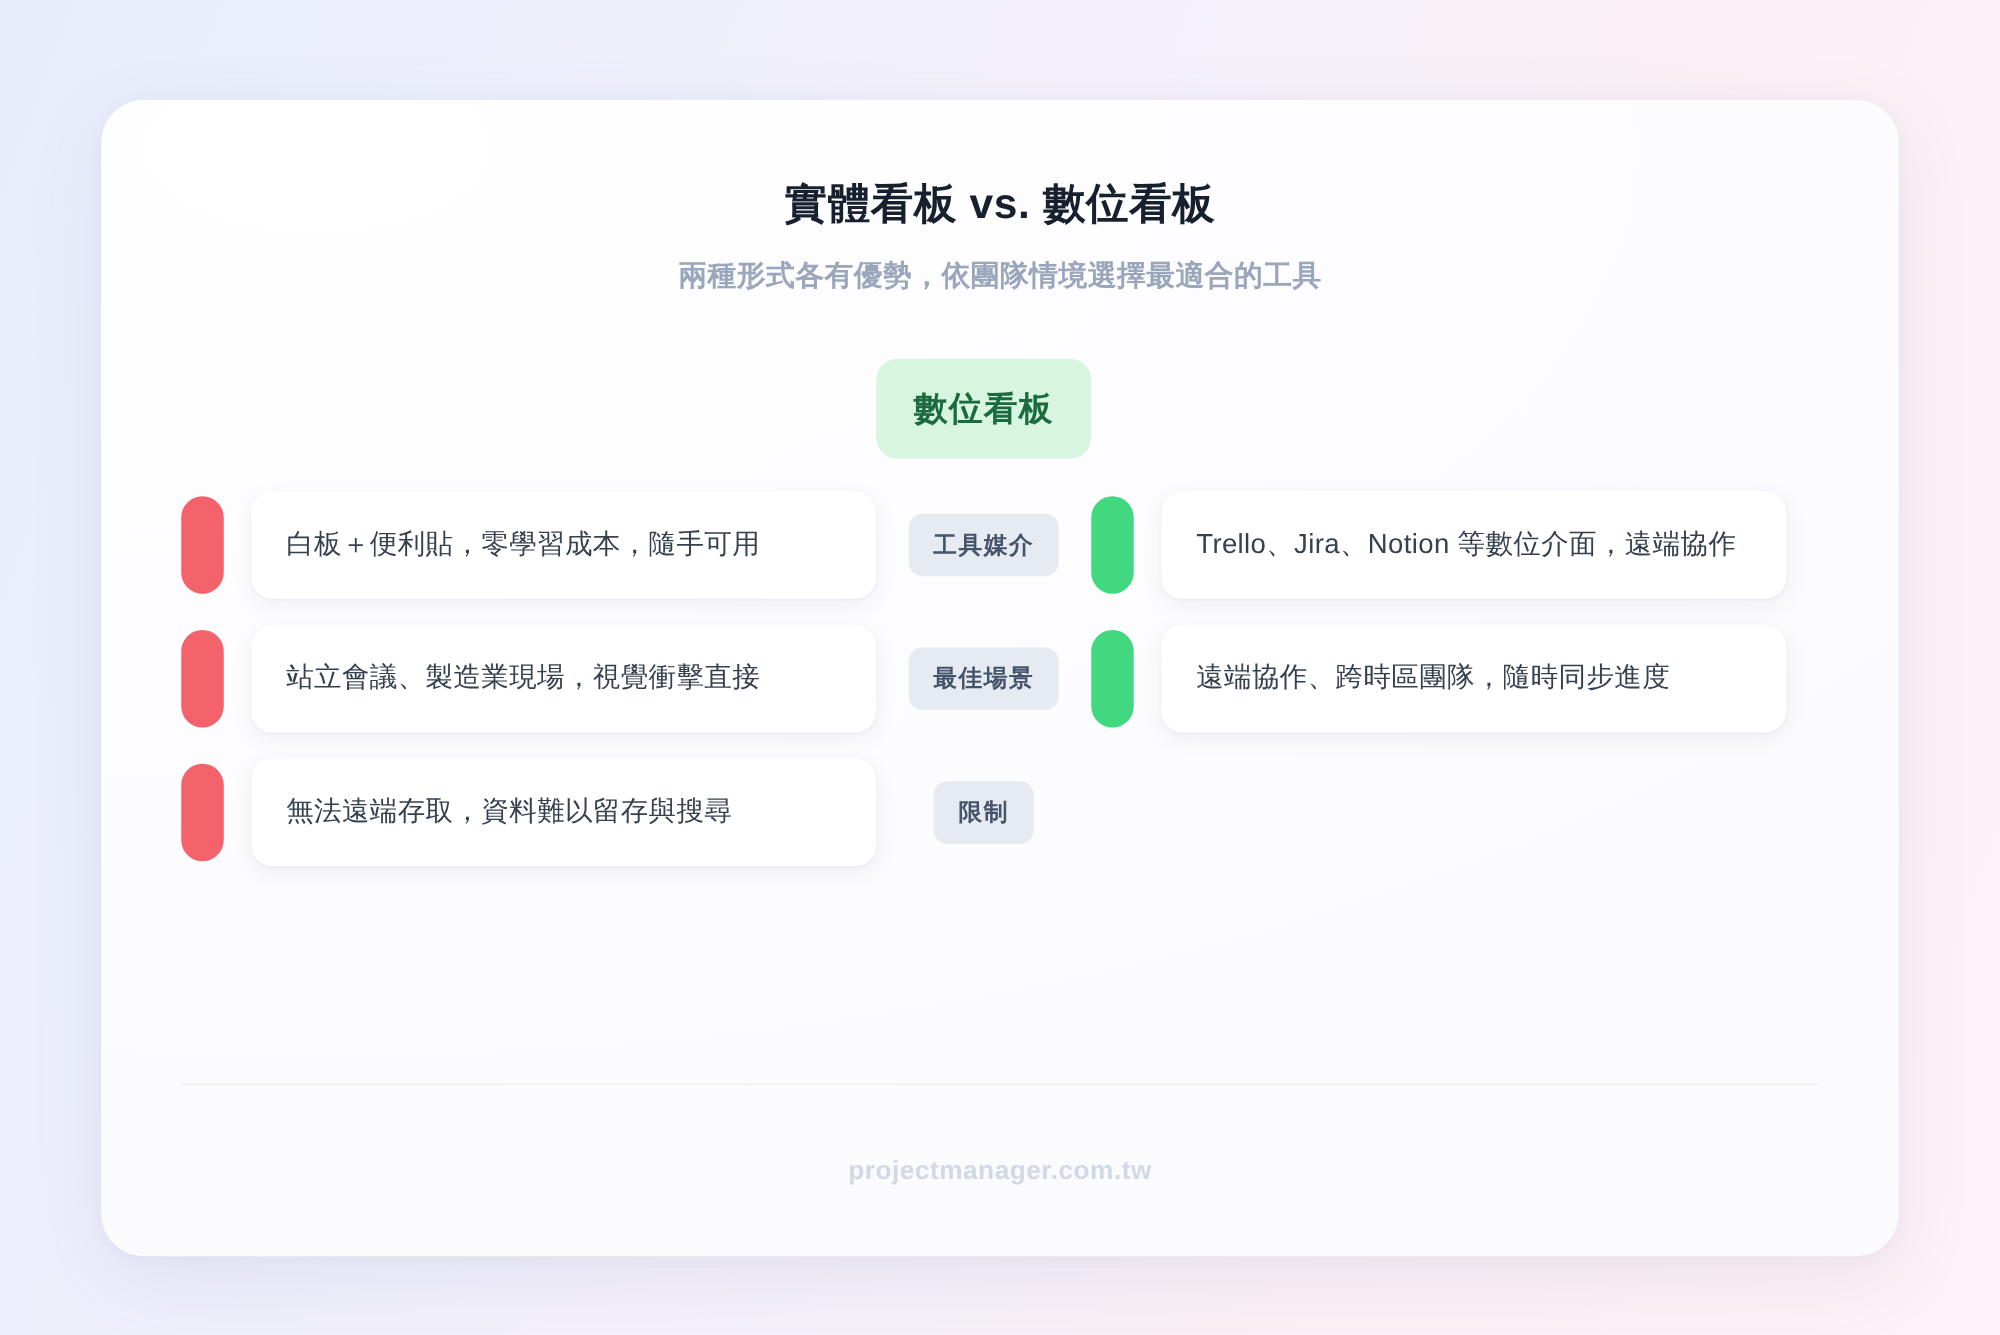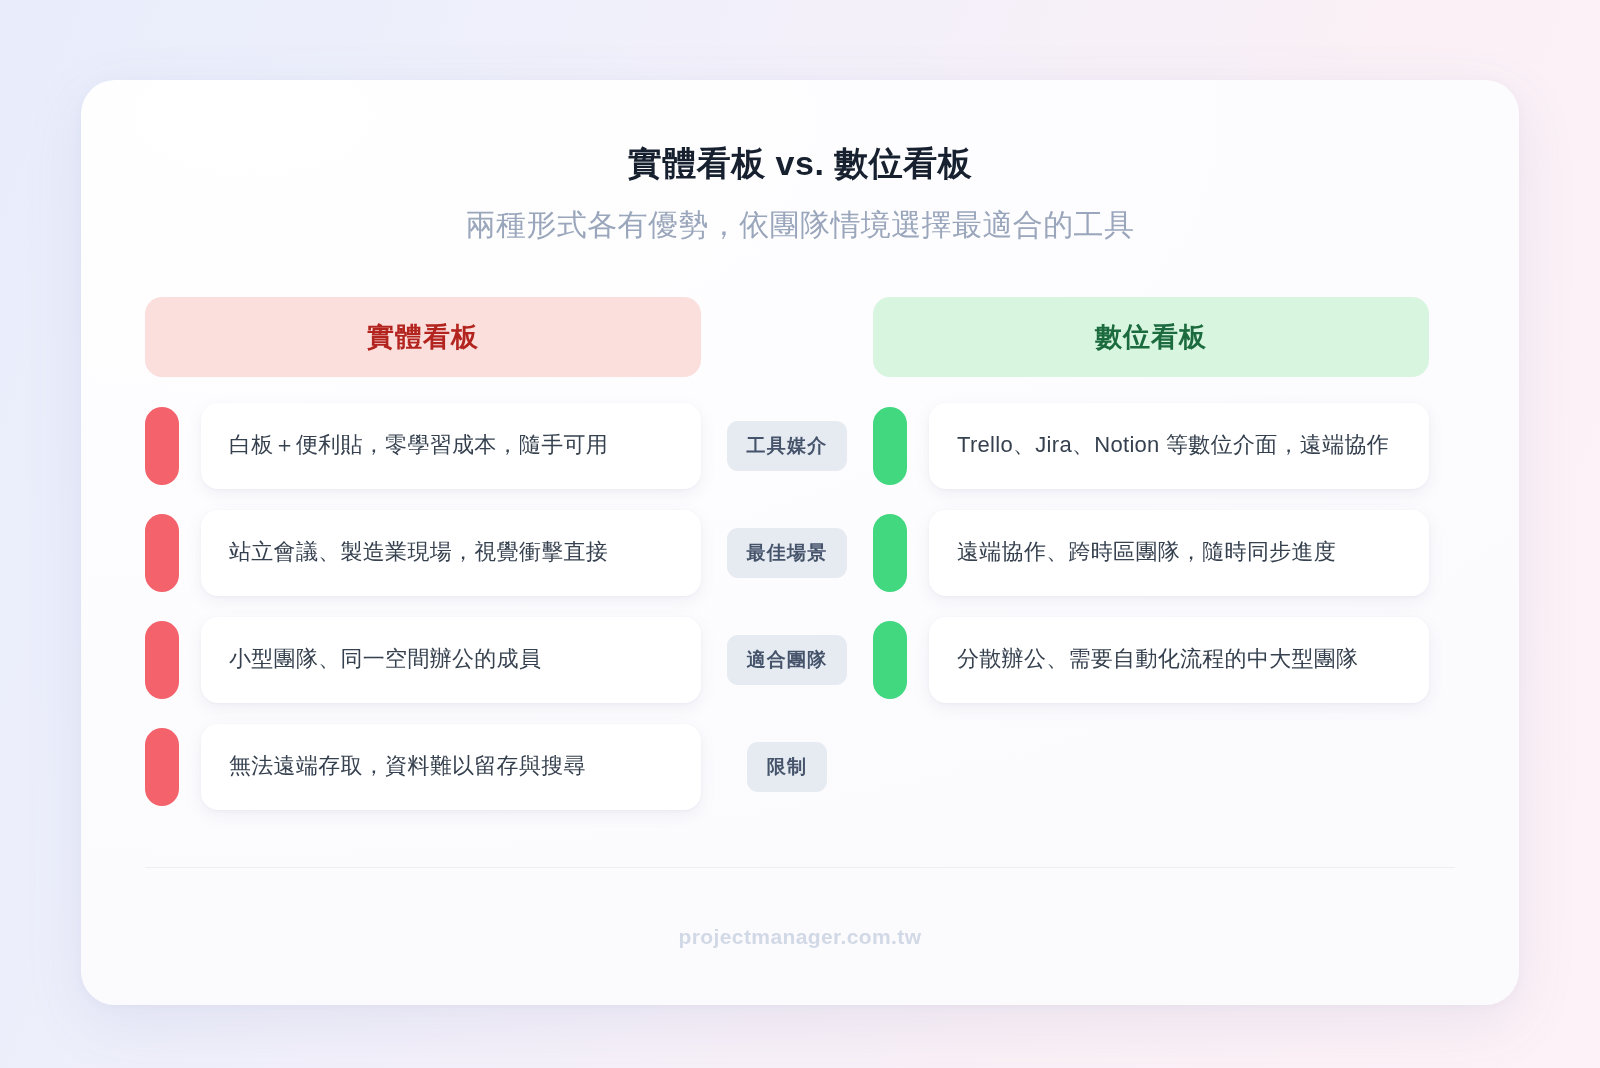--- a/index.html
+++ b/index.html
@@ -58,22 +58,22 @@
   .title {
     font-size: 34px;
     font-weight: 700;
     color: #16202e;
     letter-spacing: 0.5px;
     line-height: 1.25;
   }
 
   .subtitle {
     margin-top: 20px;
-    font-size: 30px;
-    font-weight: 400;
+    font-size: 23px;
+    font-weight: 700;
     color: #9aa6bb;
     letter-spacing: 0.4px;
   }
 
   
   .col-heads {
     margin-top: 51px;
     display: grid;
     grid-template-columns: 556px 172px 556px;
     align-items: center;
@@ -199,23 +199,20 @@
 
 <div class="stage">
   <div class="card">
 
     <div class="head">
       <h1 class="title">實體看板 vs. 數位看板</h1>
       <p class="subtitle">兩種形式各有優勢，依團隊情境選擇最適合的工具</p>
     </div>
 
     <div class="col-heads">
-      <div class="col-pill physical">
-        <span>實體看板</span>
-      </div>
       <div class="col-gap"></div>
       <div class="col-pill digital">
         <span>數位看板</span>
       </div>
     </div>
 
     <div class="rows">
 
       <div class="row">
         <div class="cell">
@@ -246,37 +243,20 @@
           <span class="mid-pill">最佳場景</span>
         </div>
         <div class="cell">
           <div class="accent green"></div>
           <div class="cell-body">
             <span class="cell-text">遠端協作、跨時區團隊，隨時同步進度</span>
           </div>
         </div>
       </div>
 
-      <div class="row">
-        <div class="cell">
-          <div class="accent red"></div>
-          <div class="cell-body">
-            <span class="cell-text">小型團隊、同一空間辦公的成員</span>
-          </div>
-        </div>
-        <div class="mid">
-          <span class="mid-pill">適合團隊</span>
-        </div>
-        <div class="cell">
-          <div class="accent green"></div>
-          <div class="cell-body">
-            <span class="cell-text">分散辦公、需要自動化流程的中大型團隊</span>
-          </div>
-        </div>
-      </div>
 
       <div class="row">
         <div class="cell">
           <div class="accent red"></div>
           <div class="cell-body">
             <span class="cell-text">無法遠端存取，資料難以留存與搜尋</span>
           </div>
         </div>
         <div class="mid">
           <span class="mid-pill">限制</span>

